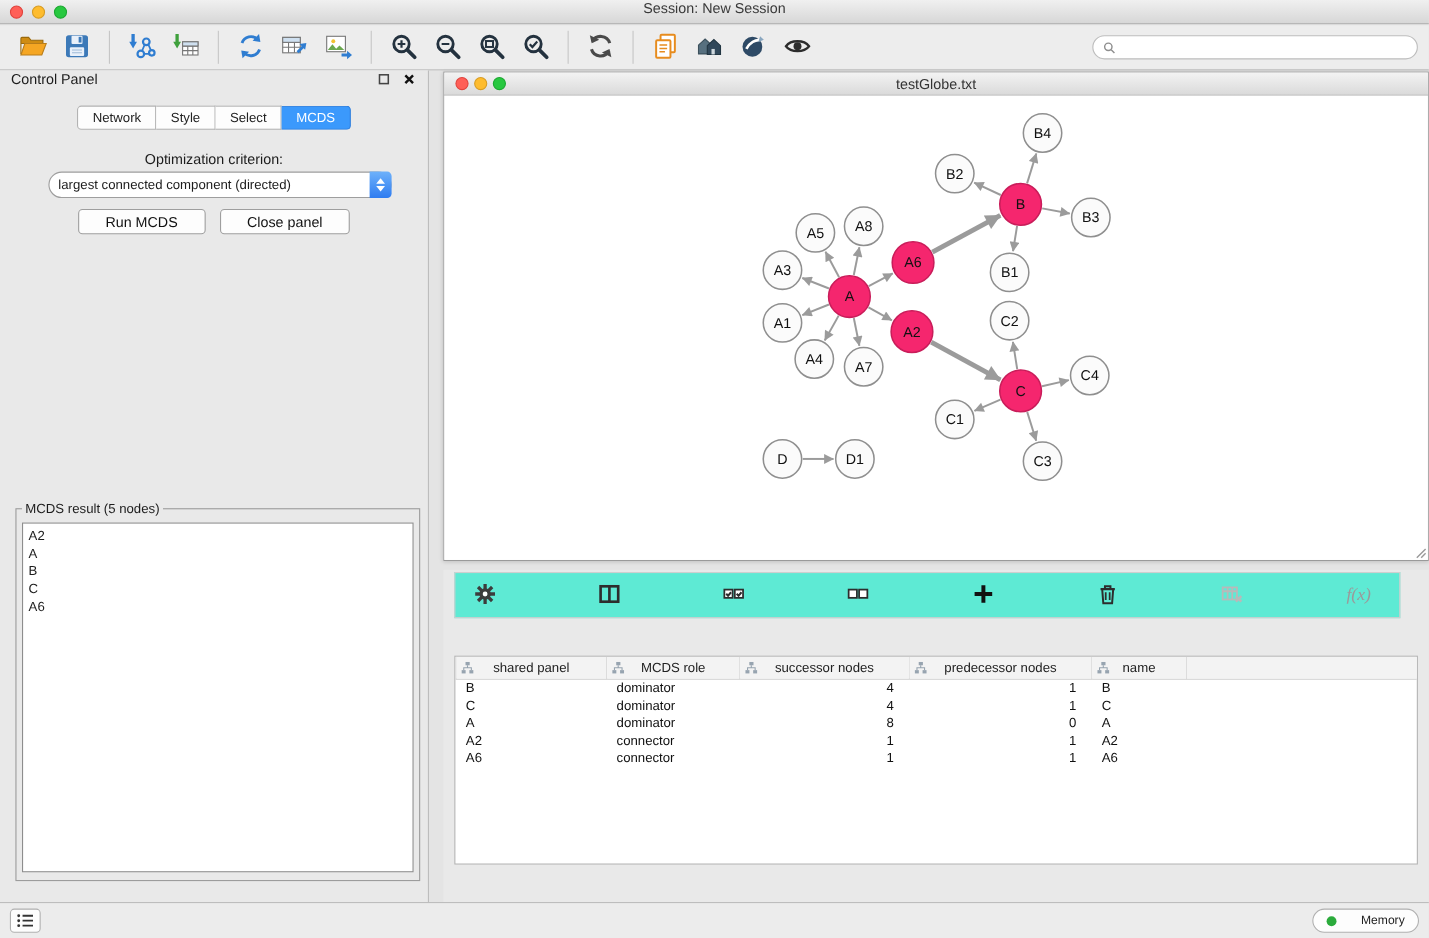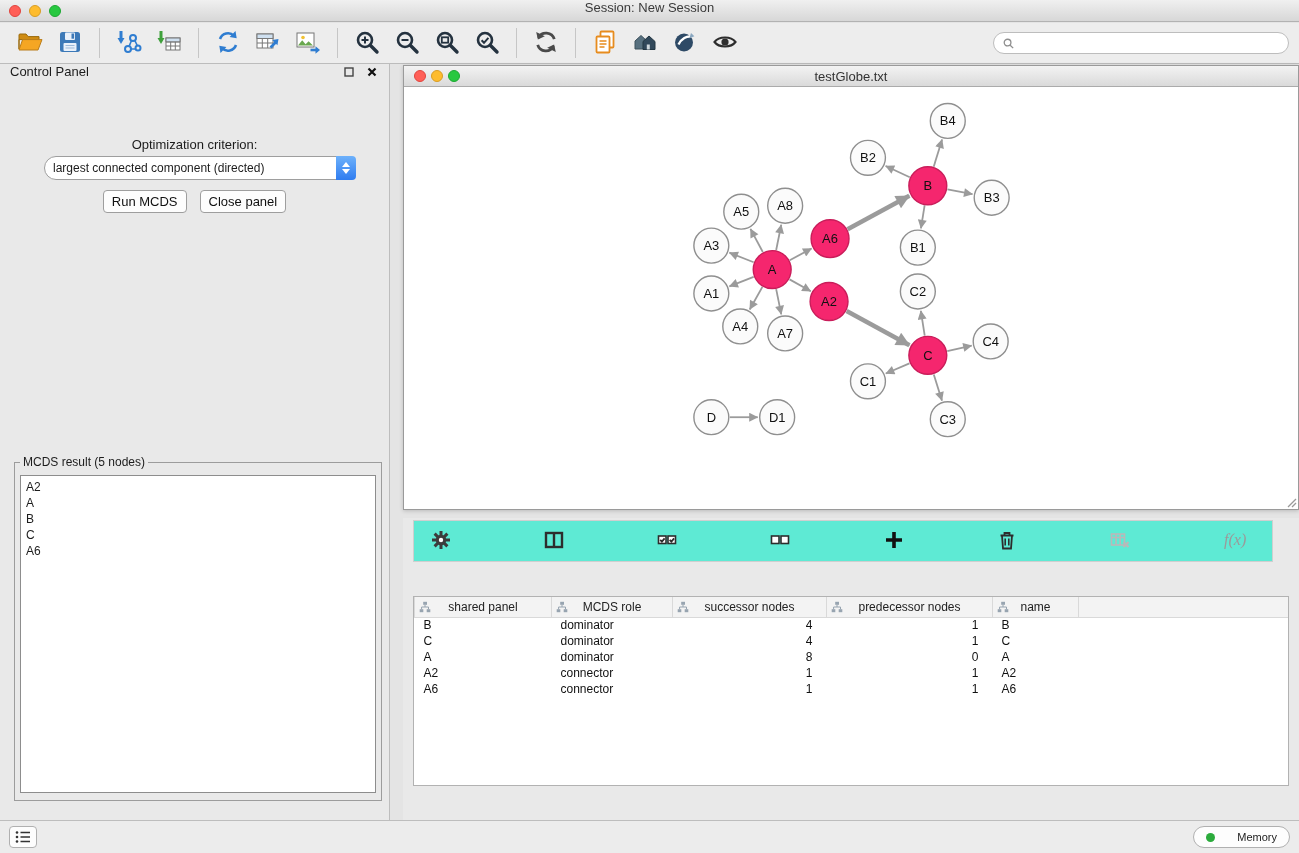--- a/index.html
+++ b/index.html
@@ -37,21 +37,21 @@
   .seg-tab:first-child{border-left:1px solid #b3b3b3;border-radius:4px 0 0 4px;}
   .seg-tab:last-child{border-radius:0 4px 4px 0;}
   .seg-tab.active{background:#3b99fc;border-color:#2d7ddd;color:#fff;}
   .opt-label{position:absolute;top:73px;left:0;right:0;text-align:center;font-size:13px;}
   .cp-select{position:absolute;top:92px;left:44px;width:312px;height:24px;background:#fff;border:1px solid #9e9e9e;border-radius:12px;display:flex;align-items:center;}
   .cp-select .sel-text{flex:1;font-size:12px;padding:0 8px;white-space:nowrap;overflow:hidden;}
   .sel-stepper{width:20px;height:24px;margin:-1px -1px -1px 0;border-radius:0 4px 4px 0;background:linear-gradient(#6db1fb,#2f7cf0);display:flex;flex-direction:column;align-items:center;justify-content:center;gap:2px;}
   .sel-stepper .up{width:0;height:0;border-left:4px solid transparent;border-right:4px solid transparent;border-bottom:5px solid #fff;}
   .sel-stepper .down{width:0;height:0;border-left:4px solid transparent;border-right:4px solid transparent;border-top:5px solid #fff;}
   .cp-buttons{position:absolute;top:126px;left:0;right:0;display:flex;justify-content:center;gap:13px;}
-  .cp-btn{height:23px;padding:0 8px;background:#fdfdfd;border:1px solid #9e9e9e;border-radius:4px;font-size:13px;color:#111;}
+  .cp-btn{height:23px;padding:0 24px;background:#fdfdfd;border:1px solid #9e9e9e;border-radius:4px;font-size:13px;color:#111;}
   .mcds-fieldset{position:absolute;left:14px;width:368px;top:391px;bottom:19px;border:1px solid #9c9c9c;padding:0;}
   .mcds-fieldset legend{font-size:12px;margin-left:5px;padding:0 3px;}
   .result-box{position:absolute;left:5px;right:5px;top:6px;bottom:7px;background:#fff;border:1px solid #8d8d8d;overflow:auto;padding:3px 5px;}
   .result-item{font-size:12px;line-height:16px;}
 
   
   .net-window{position:absolute;left:403px;top:65px;width:896px;height:445px;background:#fff;border:1px solid #9a9a9a;box-shadow:0 1px 4px rgba(0,0,0,.18);}
   .net-titlebar{height:21px;background:linear-gradient(#f3f3f3,#dadada);border-bottom:1px solid #ababab;position:relative;display:flex;align-items:center;justify-content:center;font-size:13px;color:#333;}
   .net-lights{position:absolute;left:10px;top:4px;display:flex;gap:5px;}
   .net-light{width:12px;height:12px;border-radius:50%;}
@@ -249,20 +249,26 @@
             <rect x="2" y="2" width="8" height="8" fill="none" stroke="#444" stroke-width="1.4"></rect>
           </svg>
         </button>
       <button class="panel-icon-btn">
           <svg viewBox="0 0 12 12">
             <path d="M2.5 2.5l7 7M9.5 2.5l-7 7" stroke="#111" stroke-width="2.2"></path>
           </svg>
         </button>
     </span>
   </div>
+  <div class="cp-tabs">
+      <div class="seg-tab">Network</div>
+      <div class="seg-tab">Style</div>
+      <div class="seg-tab">Select</div>
+      <div class="seg-tab active">MCDS</div>
+    </div>
   <div class="opt-label">Optimization criterion:</div>
   <div class="cp-select">
     <span class="sel-text">largest connected component (directed)</span>
     <span class="sel-stepper">
         <span class="up"></span>
         <span class="down"></span>
       </span>
   </div>
   <div class="cp-buttons">
     <button class="cp-btn">Run MCDS</button>

